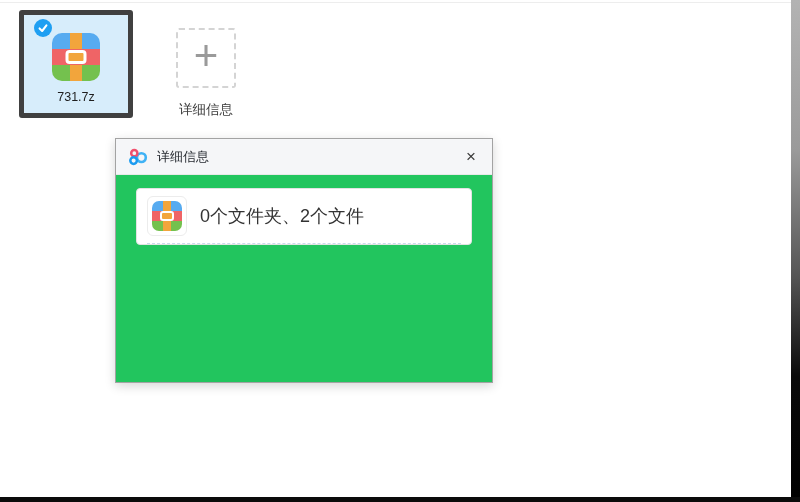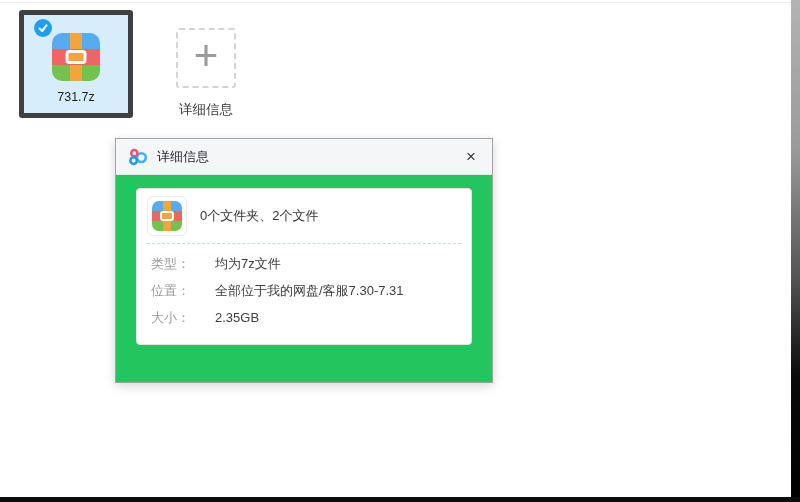--- a/index.html
+++ b/index.html
@@ -36,21 +36,21 @@
   
   .dialog { position:absolute; left:115px; top:138px; width:378px; height:245px; background:#22c55e; border:1px solid #a3a3a3; box-shadow:0 3px 10px rgba(0,0,0,0.16); }
   .dialog-header { height:36px; background:#f5f6f8; border-bottom:1px solid #e8e8e8; display:flex; align-items:center; padding:0 12px; }
   .logo-icon { width:20px; height:20px; display:flex; align-items:center; }
   .dialog-title { margin-left:9px; font-size:13px; color:#262a30; font-weight:500; }
   .close-btn { margin-left:auto; font-size:17px; color:#3a3a3a; cursor:pointer; line-height:1; padding:2px 4px; }
   .dialog-body { padding:13px 20px; }
   .info-box { border:1px solid #e3e3e3; border-radius:4px; background:#fff; }
   .summary-row { display:flex; align-items:center; padding:7px 10px; gap:13px; }
   .mini-icon-box { width:40px; height:40px; border:1px solid #ececec; border-radius:6px; display:flex; align-items:center; justify-content:center; }
-  .summary-text { font-size:13px; color:#333; }
+  .summary-text { font-size:18px; color:#333; }
   .dashed-divider { border-top:1px dashed #c9d9ea; margin:0 10px; }
   .detail-rows { padding:6px 14px 13px; }
   .d-row { display:flex; line-height:27px; font-size:13px; }
   .d-label { width:64px; color:#9b9b9b; flex:none; }
   .d-value { color:#3d3d3d; }
 
   
   .status-bar { position:absolute; left:0; right:0; bottom:0; height:30px; background:#fafafa; border-top:1px solid #e5e5e5; display:flex; align-items:flex-start; justify-content:flex-end; padding:6px 44px 0 0; }
   .status-text { font-size:12px; color:#8e9298; }
   .right-edge { position:absolute; top:0; bottom:0; right:0; width:9px; z-index:50;
@@ -110,34 +110,20 @@
               <div class="zi-band zi-blue" style="background:#57abf0"></div>
               <div class="zi-band zi-green" style="background:#74c14e"></div>
               <div class="zi-strip" style="background:#f2a53c"></div>
               <div class="zi-band zi-red" style="background:#ef6466"></div>
               <div class="zi-buckle" style="background:#f2a53c"></div>
             </div>
           </div>
           <span class="summary-text">0个文件夹、2个文件</span>
         </div>
         <div class="dashed-divider"></div>
-        <div class="detail-rows">
-          <div class="d-row">
-            <span class="d-label">类型：</span>
-            <span class="d-value">均为7z文件</span>
-          </div>
-          <div class="d-row">
-            <span class="d-label">位置：</span>
-            <span class="d-value">全部位于我的网盘/客服7.30-7.31</span>
-          </div>
-          <div class="d-row">
-            <span class="d-label">大小：</span>
-            <span class="d-value">2.35GB</span>
-          </div>
-        </div>
       </div>
     </div>
   </div>
 
 
   <div class="right-edge"></div>
   <div class="bottom-edge"></div>
 </div>
 
 </body></html>

